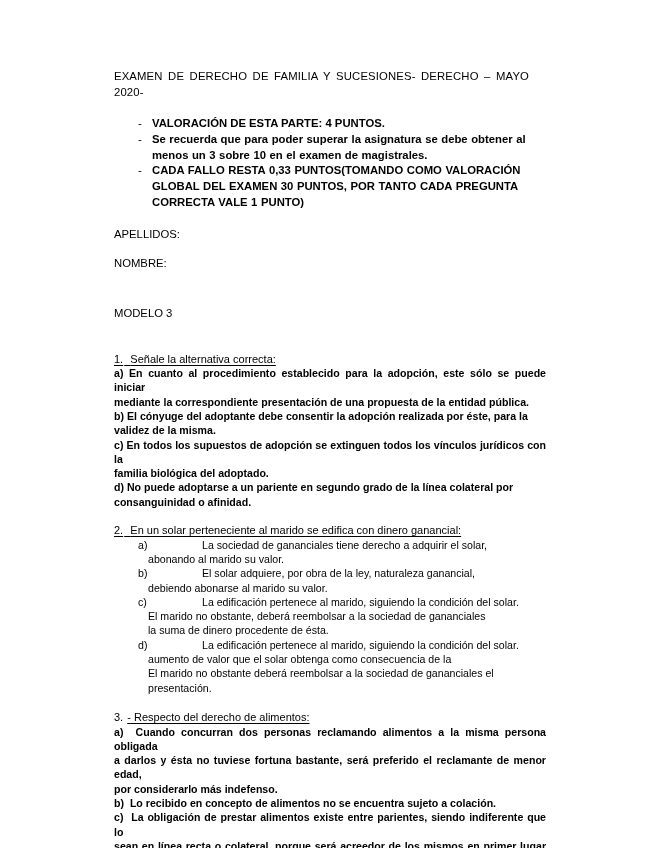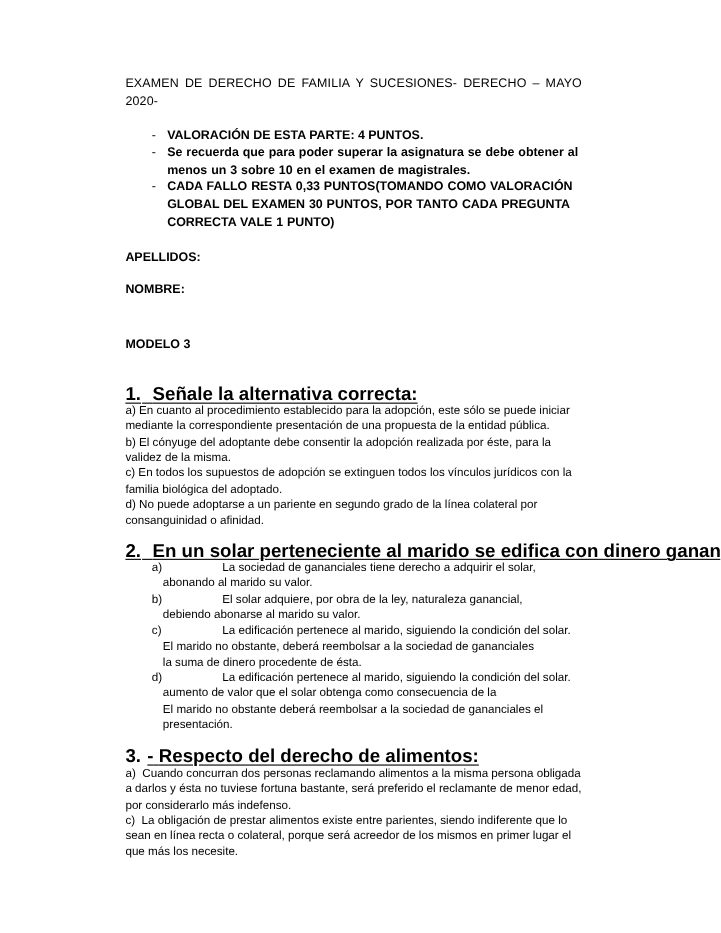--- a/index.html
+++ b/index.html
@@ -61,42 +61,42 @@
     position: absolute;
     left: 24px;
     top: 0;
     font-weight: normal;
     font-size: 11.3px;
   }
   .notes li.justify-line { word-spacing: 0.4px; }
 
   .field-label {
     font-size: 11.3px;
-    font-weight: bold;
+    font-weight: normal;
     line-height: 15.7px;
     margin: 0;
   }
   .gap-apellidos { height: 17px; }
   .gap-nombre    { height: 13px; }
   .gap-modelo    { height: 34px; }
   .gap-q1        { height: 30px; }
 
   
   .q-block { margin: 0; }
   .q-head {
-    font-size: 17px;
-    font-weight: bold;
+    font-size: 11px;
+    font-weight: normal;
     line-height: 14.6px;
     margin: 0;
     white-space: nowrap;
   }
   .q-head .u { text-decoration: underline; text-underline-offset: 1.5px; }
   .q-head .num { padding-right: 1px; }
 
-  .q-body { margin: 0; }
+  .q-body { margin: 0; font-weight: bold; }
   .opt {
     font-size: 10.6px;
     line-height: 14.3px;
     margin: 0;
     text-align: justify;
     text-align-last: left;
   }
   .opt .lead { white-space: pre; }
   .opt.compact { text-align: left; }
 
@@ -240,20 +240,22 @@
     <div class="q-block">
       <p class="q-head"><span class="num">3.</span>&nbsp;<span class="u"><span>-</span>
         <span>Respecto del derecho de alimentos:</span></span></p>
 
       <div class="q-body">
         <p class="opt"><span class="lead">a)</span>&nbsp;
           <span>Cuando concurran dos personas reclamando alimentos a la misma persona obligada</span><br>
           <span>a darlos y ésta no tuviese fortuna bastante, será preferido el reclamante de menor edad,</span><br>
           <span class="nofill">por considerarlo más indefenso.</span></p>
 
+        <p class="opt compact"><span class="lead">b)</span>&nbsp;
+          <span>Lo recibido en concepto de alimentos no se encuentra sujeto a colación.</span></p>
 
         <p class="opt"><span class="lead">c)</span>&nbsp;
           <span>La obligación de prestar alimentos existe entre parientes, siendo indiferente que lo</span><br>
           <span>sean en línea recta o colateral, porque será acreedor de los mismos en primer lugar el</span><br>
           <span class="nofill">que más los necesite.</span></p>
       </div>
     </div>
 
   </div>
 </div>

